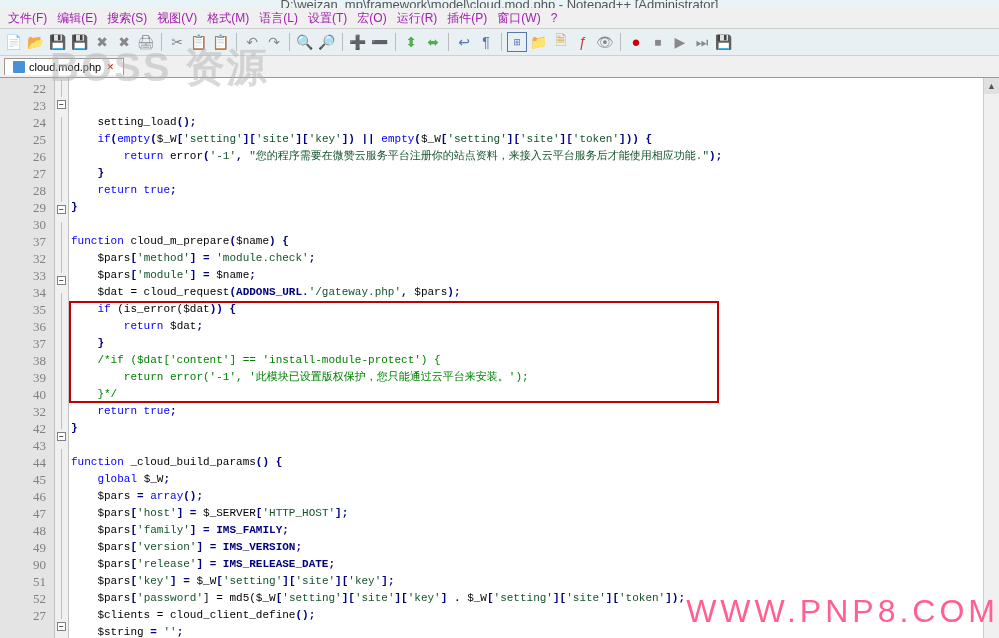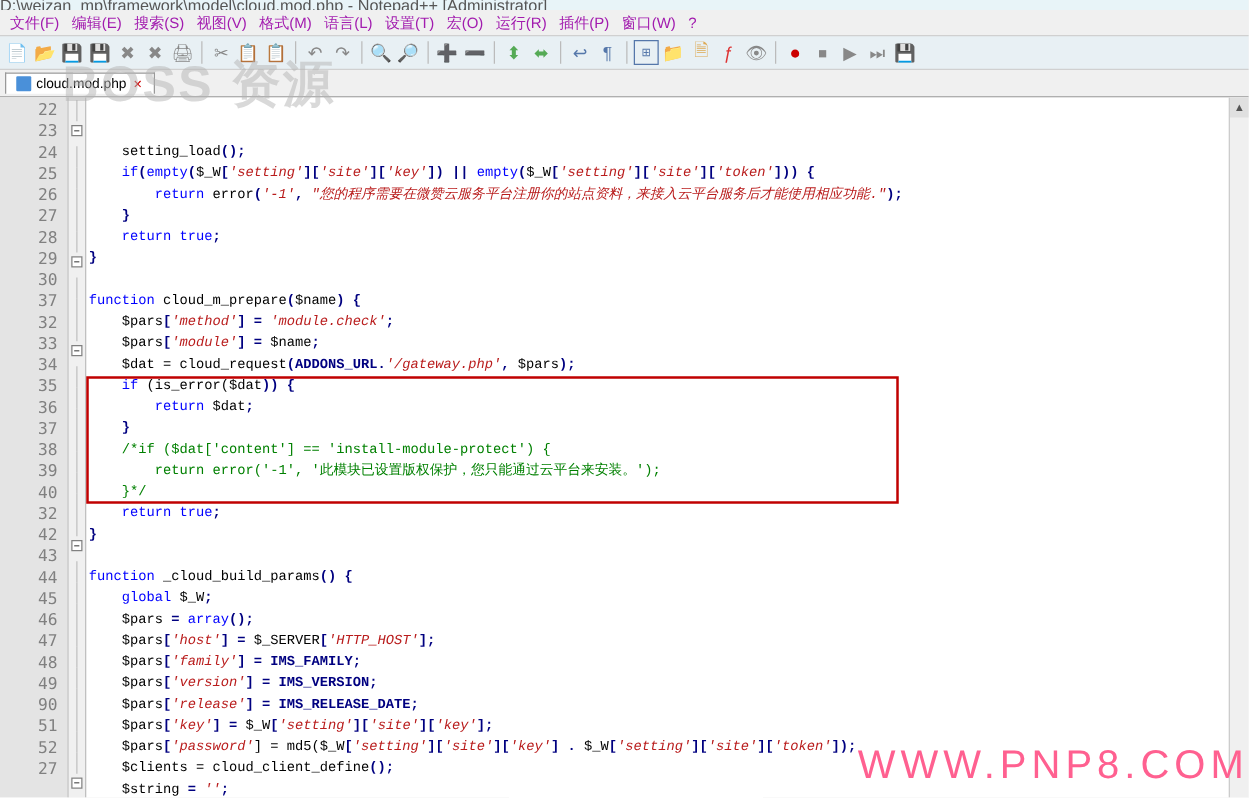--- a/index.html
+++ b/index.html
@@ -1,37 +1,37 @@
 <!DOCTYPE html>
 <html><head>
 <meta charset="utf-8">
 <style>
 * { margin: 0; padding: 0; box-sizing: border-box; }
 body { font-family: "Microsoft YaHei", "SimSun", Arial, sans-serif; font-size: 12px; background: #f0f0f0; overflow: hidden; width: 999px; height: 638px; position: relative; }
-.titlebar { background: #e8f4f8; height: 8px; border-bottom: 0px solid #ccc; display: flex; align-items: center; justify-content: flex-start; color: #555; font-size: 13px; overflow: hidden; }
+.titlebar { background: #e8f4f8; height: 8px; border-bottom: 0px solid #ccc; display: flex; align-items: center; justify-content: center; color: #555; font-size: 13px; overflow: hidden; }
 .menubar { background: #f0f0f0; height: 20px; display: flex; align-items: center; padding: 0 4px; gap: 2px; }
 .menubar span { padding: 2px 4px; color: #a21caf; cursor: default; }
 .toolbar { background: #e8f0f4; height: 28px; display: flex; align-items: center; padding: 0 4px; gap: 2px; border-top: 1px solid #d0d0d0; border-bottom: 1px solid #d0d0d0; }
 .tb-btn { width: 20px; height: 20px; display: inline-flex; align-items: center; justify-content: center; font-size: 14px; cursor: pointer; }
 .tb-sep { width: 1px; height: 18px; background: #bbb; margin: 0 3px; }
 .tabbar { background: #f0f0f0; height: 22px; display: flex; align-items: center; padding: 0 4px; border-bottom: 1px solid #999; }
 .tab { background: #fff; border: 1px solid #999; border-bottom: none; padding: 2px 8px; font-size: 11px; display: flex; align-items: center; gap: 4px; }
 .tab .icon { width: 12px; height: 12px; background: #4a90d9; border-radius: 1px; }
 .tab .close { width: 10px; height: 10px; font-size: 9px; color: #c00; display: flex; align-items: center; justify-content: center; }
 .editor { display: flex; height: 560px; background: #fff; position: relative; }
 .gutter { width: 55px; background: #e4e4e4; border-right: 1px solid #c0c0c0; text-align: right; padding-top: 2px; color: #808080; font-family: Consolas, monospace; font-size: 13px; line-height: 17px; }
-.gutter div { padding-right: 8px; }
+.gutter div { padding-right: 8px; font-family: Liberation Serif, serif; }
 .fold-col { width: 14px; background: #f0f0f0; border-right: 1px solid #c0c0c0; padding-top: 2px; font-family: Consolas, monospace; font-size: 10px; line-height: 17px; text-align: center; color: #808080; }
 .fold-col .box { width: 9px; height: 9px; border: 1px solid #808080; background: #fff; margin: 3px auto; font-size: 8px; line-height: 7px; color: #000; }
 .fold-col .line { width: 1px; height: 17px; background: #c0c0c0; margin: 0 auto; }
 .code { flex: 1; font-family: Consolas, "Courier New", monospace; font-size: 11px; line-height: 17px; padding-top: 2px; padding-left: 2px; white-space: pre; position: relative; }
 .code-line { height: 17px; }
 .kw { color: #0000ff; }
 .fn { color: #000000; }
-.str { color: #b91c1c; font-style: italic; }
+.str { color: #14532d; }
 .var { color: #000000; }
 .op { color: #000080; font-weight: bold; }
 .com { color: #008000; }
 .redbox { position: absolute; border: 2px solid #c00000; pointer-events: none; }
 .watermark1 { position: absolute; top: 40px; left: 50px; font-size: 40px; font-weight: bold; color: rgba(180,180,180,0.5); font-family: "Microsoft YaHei", sans-serif; pointer-events: none; letter-spacing: 2px; }
 .watermark2 { position: absolute; bottom: 8px; right: 0; font-size: 32px; font-weight: normal; color: #ff6090; font-family: Arial, sans-serif; pointer-events: none; letter-spacing: 4px; }
 .scroll-right { position: absolute; right: 0; top: 78px; width: 16px; height: 560px; background: #f0f0f0; border-left: 1px solid #ccc; }
 .scroll-arrow { height: 16px; background: #e0e0e0; display: flex; align-items: center; justify-content: center; font-size: 9px; color: #555; }
 </style>
 </head>

